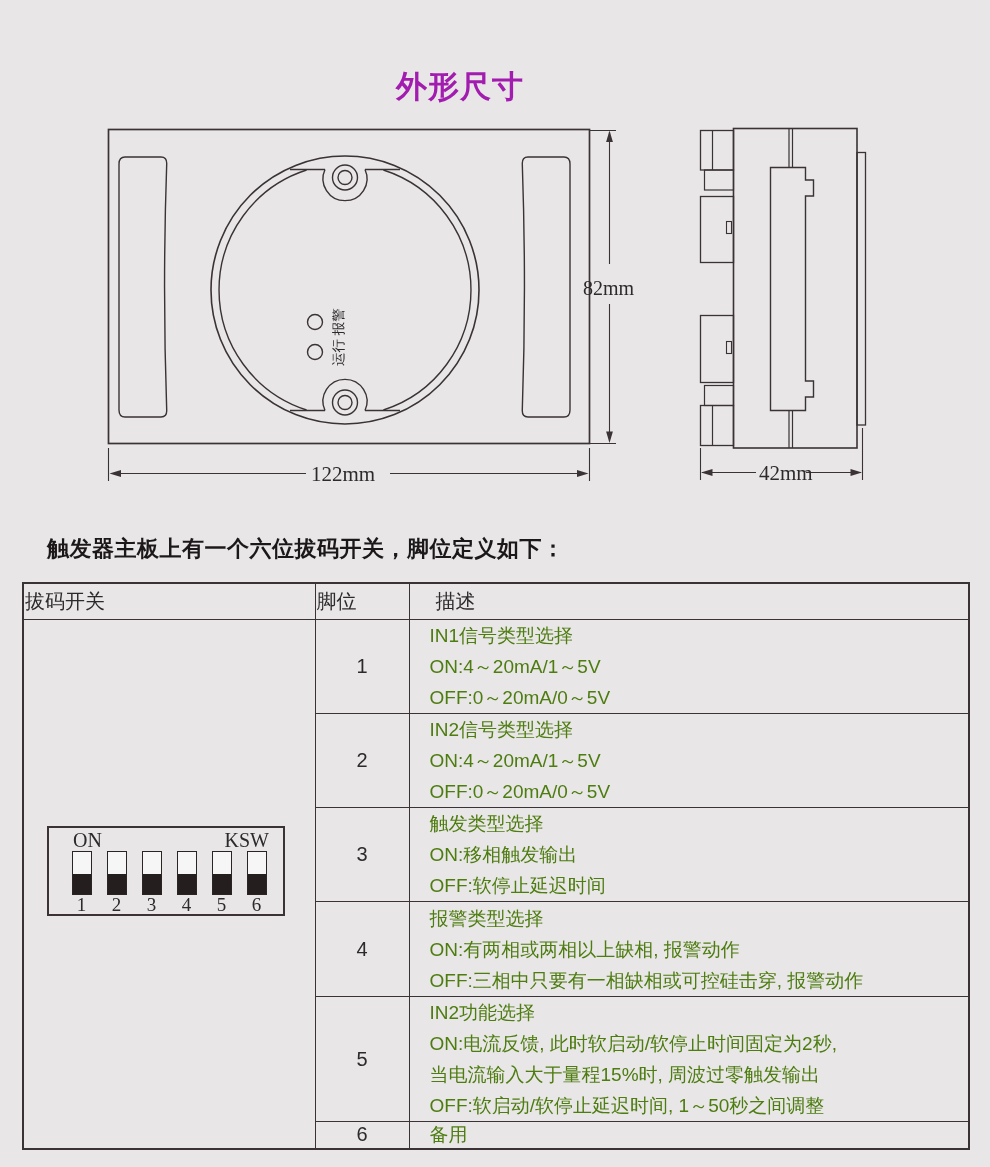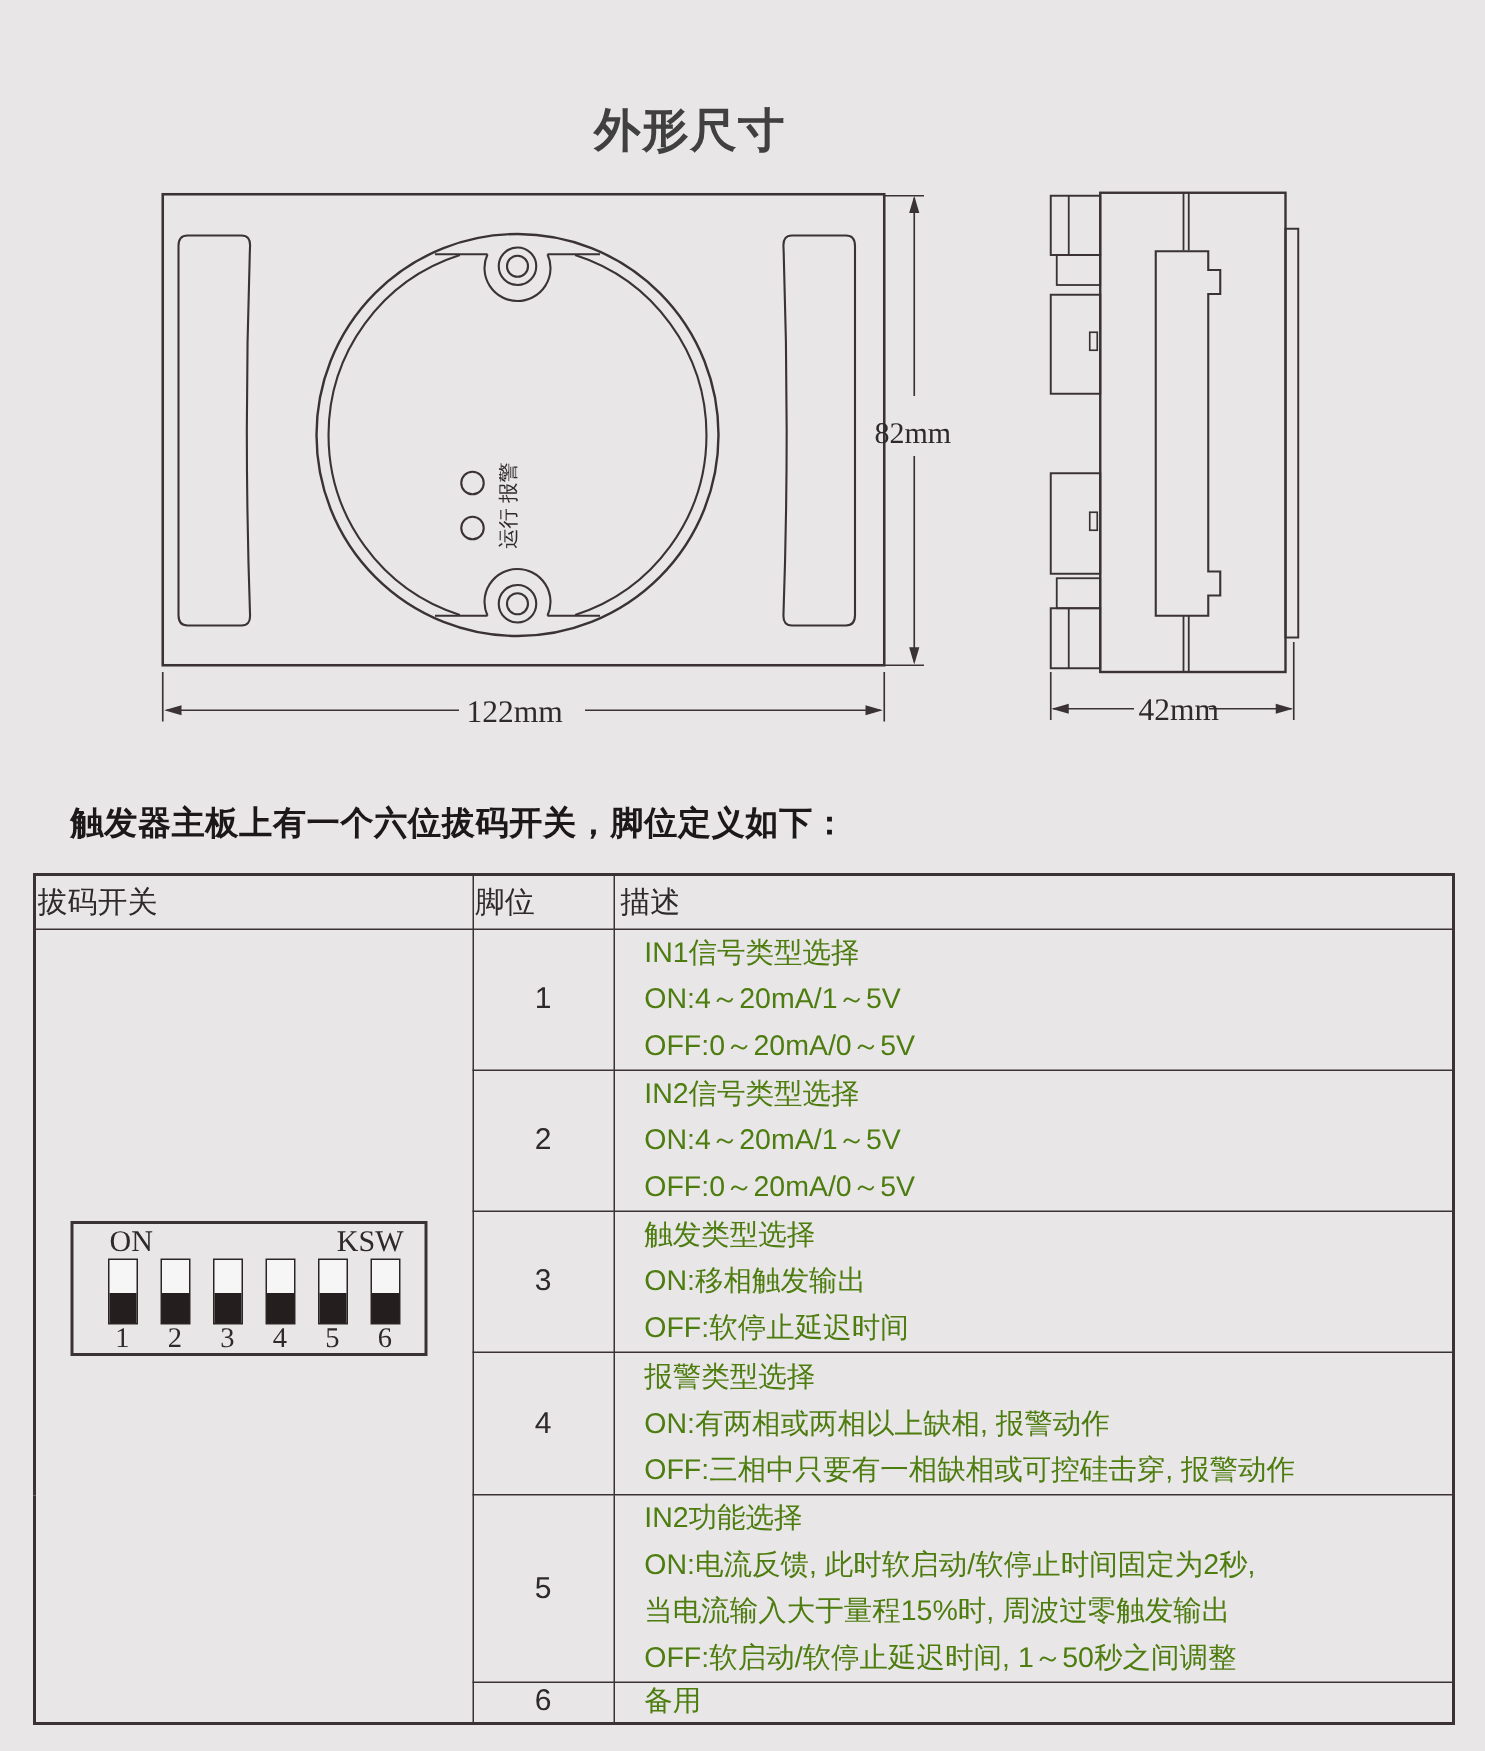--- a/index.html
+++ b/index.html
@@ -4,21 +4,21 @@
 <style>
   html,body{margin:0;padding:0;}
   body{
     width:990px;height:1167px;position:relative;
     background:#e8e6e7;
     font-family:"Liberation Sans","DejaVu Sans",sans-serif;
     color:#2e2a2b;overflow:hidden;
   }
   .abs{position:absolute;}
   .page-title{
-    left:396px;top:66px;font-size:31px;font-weight:bold;color:#404040;
+    left:396px;top:66px;font-size:31px;font-weight:bold;color:#a21caf;
     letter-spacing:1px;white-space:nowrap;font-family:Liberation Mono, monospace;
   }
   .intro{
     left:47px;top:534px;font-size:22px;font-weight:bold;color:#1c1819;
     letter-spacing:.5px;white-space:nowrap;
   }
   svg.drawing{left:0;top:0;}
   svg .ln{stroke:#3a3234;fill:none;}
   svg .fil{fill:#3a3234;stroke:none;}
   svg text{fill:#2e2a2b;}
@@ -29,36 +29,36 @@
     position:absolute;left:22px;top:582px;
     width:946px;border-collapse:collapse;table-layout:fixed;
     background:transparent;
   }
   table.spec,table.spec td,table.spec th{border:1.6px solid #3a3234;}
   table.spec{border-width:2px;}
   table.spec th{
     height:33px;font-size:20px;font-weight:normal;color:#2e2a2b;
     text-align:left;vertical-align:middle;
   }
-  th.h-desc{text-align:left;padding-left:4px;}
+  th.h-desc{text-align:left;padding-left:26px;}
   td.c-pin{
     text-align:center;vertical-align:middle;font-size:20px;color:#2e2a2b;
   }
   td.c-desc{
     vertical-align:middle;padding:0 6px 0 20px;
     font-size:19px;line-height:31px;color:#4d7c0f;
   }
   tr.rr1{height:94px;}tr.rr2{height:94px;}tr.rr3{height:93px;}
   tr.rr4{height:95px;}tr.rr5{height:124px;}tr.rr6{height:27px;}
   tr.rr6 td.c-desc{line-height:25px;}
   td.c-dip{position:relative;vertical-align:top;}
 
   
   .dip-box{
-    position:absolute;left:23px;top:194px;width:234px;height:86px;
+    position:absolute;left:23px;top:206px;width:234px;height:86px;
     border:2px solid #3a3234;background:transparent;
   }
   .dip-label{
     position:absolute;top:1px;
     font-family:"Liberation Serif","DejaVu Serif",serif;
     font-size:20px;color:#2e2a2b;
   }
   .dip-on{left:24px;}
   .dip-ksw{right:14px;}
   .dip-row{

